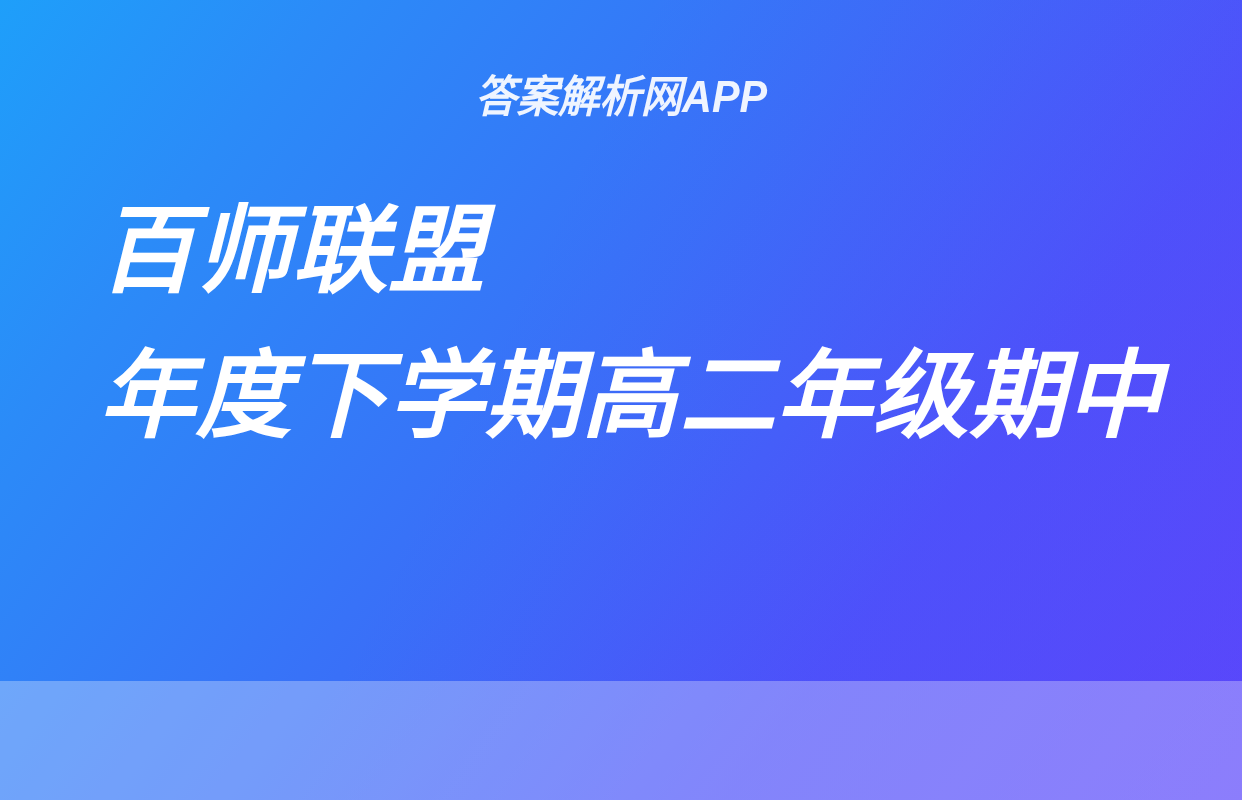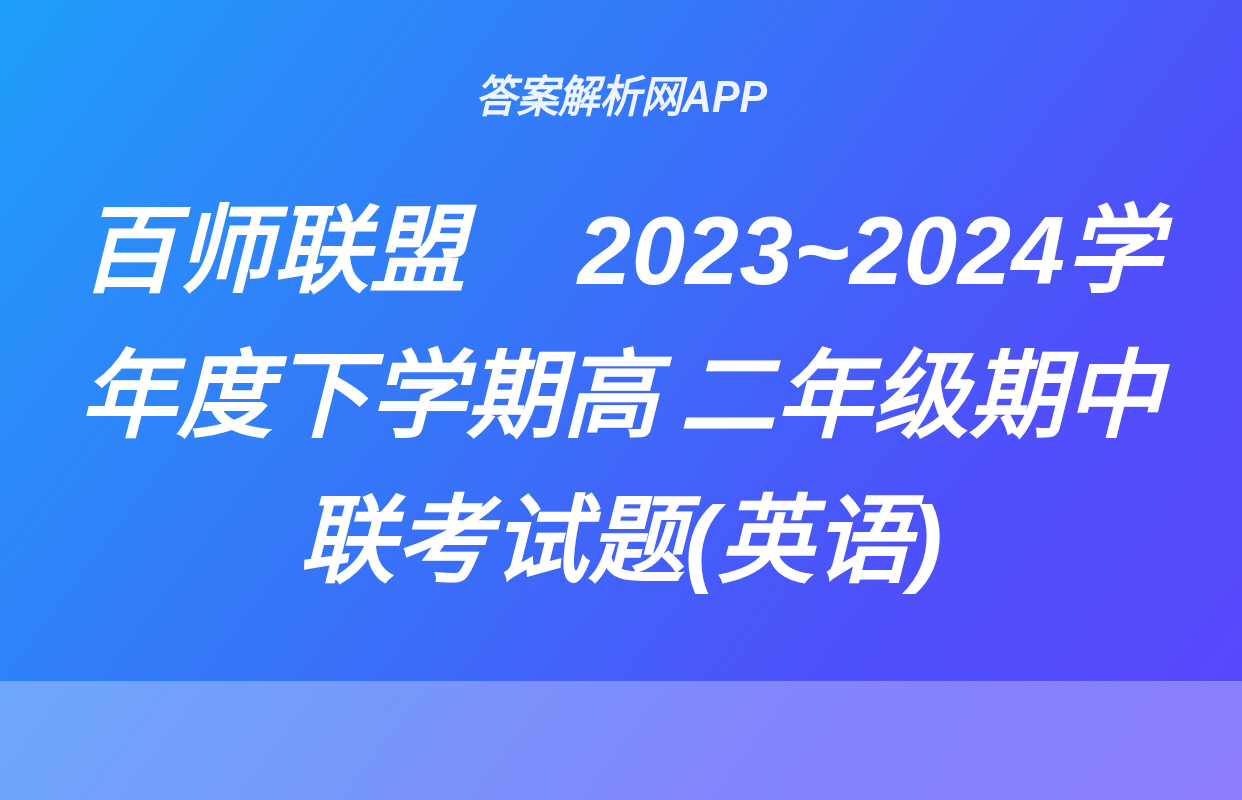--- a/index.html
+++ b/index.html
@@ -48,20 +48,21 @@
   }
 
   .title-line {
     color: #ffffff;
     font-weight: 700;
     font-style: italic;
     font-size: 96px;
     line-height: 145px;
     letter-spacing: 0.5px;
     white-space: nowrap;
+    margin-left: 19px;
     -webkit-font-smoothing: antialiased;
   }
 
   
   .title-line.justify {
     display: flex;
     justify-content: space-between;
   }
   .title-line.center {
     text-align: center;
@@ -109,29 +110,27 @@
 </style>
 </head>
 <body>
 
 <div class="card">
 
   <div class="title-block">
 
     <div class="title-line justify">
       <span>百师联盟</span>
-      <span>2023~2024学</span>
     </div>
 
     <div class="title-line justify">
       <span>年度下学期高</span>
       <span>二年级期中</span>
     </div>
 
-    <div class="title-line center">联考试题(英语)</div>
 
   </div>
 
   <div class="bottom-band"></div>
 
   <div class="watermark">
     <span class="watermark-text">答案解析网APP</span>
   </div>
 
 </div>

